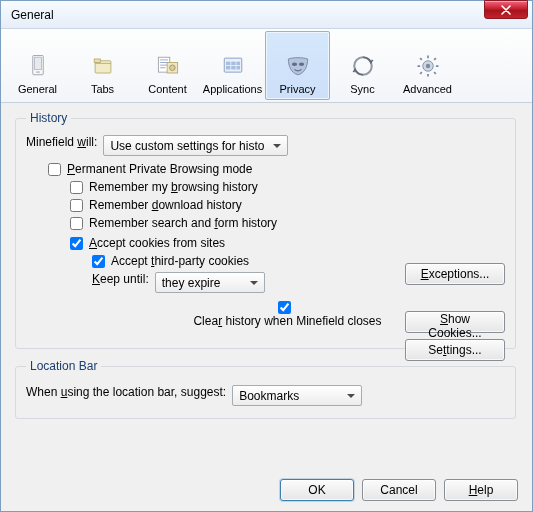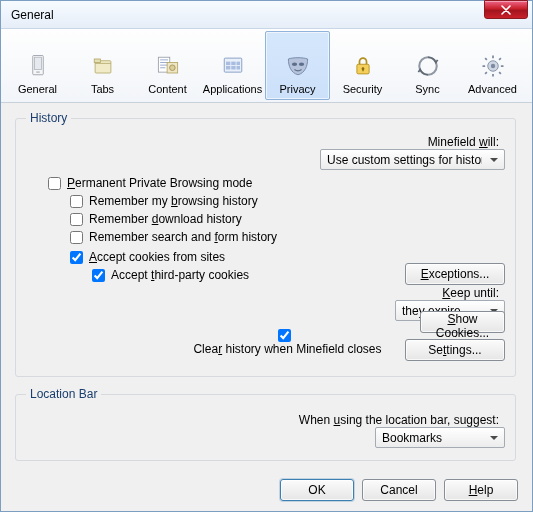--- a/index.html
+++ b/index.html
@@ -95,21 +95,21 @@
     border-radius: 3px;
     margin: 0 0 10px 0;
     padding: 8px 10px 10px 10px;
     position: relative;
   }
   fieldset.group > legend {
     font-size: 12px;
     color: #1a3e6e;
     padding: 0 4px;
   }
-  .row { display: flex; align-items: flex-end; flex-direction: column; }
+  .row { display: flex; align-items: flex-start; }
   .row.gap { margin-bottom: 6px; }
   label.inline { margin-right: 6px; }
   select.combo {
     font: inherit;
     height: 21px;
     border: 1px solid #a4abb3;
     border-radius: 2px;
     background: linear-gradient(#fff,#ececec);
     padding: 0 22px 0 6px;
     appearance: none;
@@ -234,31 +234,20 @@
             <ellipse cx="12" cy="14" rx="3" ry="2" fill="#5d6e8c"></ellipse>
             <ellipse cx="20" cy="14" rx="3" ry="2" fill="#5d6e8c"></ellipse>
             <path d="M12 20 Q16 23 20 20" stroke="#5d6e8c" fill="none" stroke-width="1.3"></path>
           </svg>
       </div>
       <div class="lbl">Privacy</div>
     </div>
     <div class="tab">
       <div class="ico">
         <svg class="ico-svg" viewBox="0 0 32 32">
-            <rect x="9" y="14" width="14" height="11" rx="1.5" fill="#f4cf5a" stroke="#b38f1e"></rect>
-            <path d="M12 14 v-3 a4 4 0 0 1 8 0 v3" fill="none" stroke="#b38f1e" stroke-width="2"></path>
-            <circle cx="16" cy="19" r="1.6" fill="#8a6b12"></circle>
-            <rect x="15.2" y="19" width="1.6" height="3" fill="#8a6b12"></rect>
-          </svg>
-      </div>
-      <div class="lbl">Security</div>
-    </div>
-    <div class="tab">
-      <div class="ico">
-        <svg class="ico-svg" viewBox="0 0 32 32">
             <circle cx="16" cy="16" r="10" fill="none" stroke="#8f97a2" stroke-width="2.3"></circle>
             <path d="M16 6 a10 10 0 0 1 9 6 l2 -3" fill="none" stroke="#5f6873" stroke-width="2"></path>
             <path d="M16 26 a10 10 0 0 1 -9 -6 l-2 3" fill="none" stroke="#5f6873" stroke-width="2"></path>
           </svg>
       </div>
       <div class="lbl">Sync</div>
     </div>
     <div class="tab">
       <div class="ico">
         <svg class="ico-svg" viewBox="0 0 32 32">
@@ -321,21 +310,21 @@
 
         <div class="row indent3" style="margin:4px 0 6px 0;">
           <label class="inline"><span class="u">K</span>eep until:</label>
           <span class="select-wrap">
             <select class="combo" style="width:110px">
               <option>they expire</option>
             </select>
           </span>
         </div>
         <div style="position:absolute; right:0; top:176px;">
-          <button class="btn" style="width:85px"><span class="u">S</span>how Cookies...</button>
+          <button class="btn" style="width:100px"><span class="u">S</span>how Cookies...</button>
         </div>
 
         <div class="checkline indent2" style="margin-top:8px;flex-direction:column;">
           <input type="checkbox" checked="" style="">
           <label>Clea<span class="u">r</span> history when Minefield closes</label>
         </div>
         <div style="position:absolute; right:0; top:204px;">
           <button class="btn" style="width:100px">Se<span class="u">t</span>tings...</button>
         </div>
 

